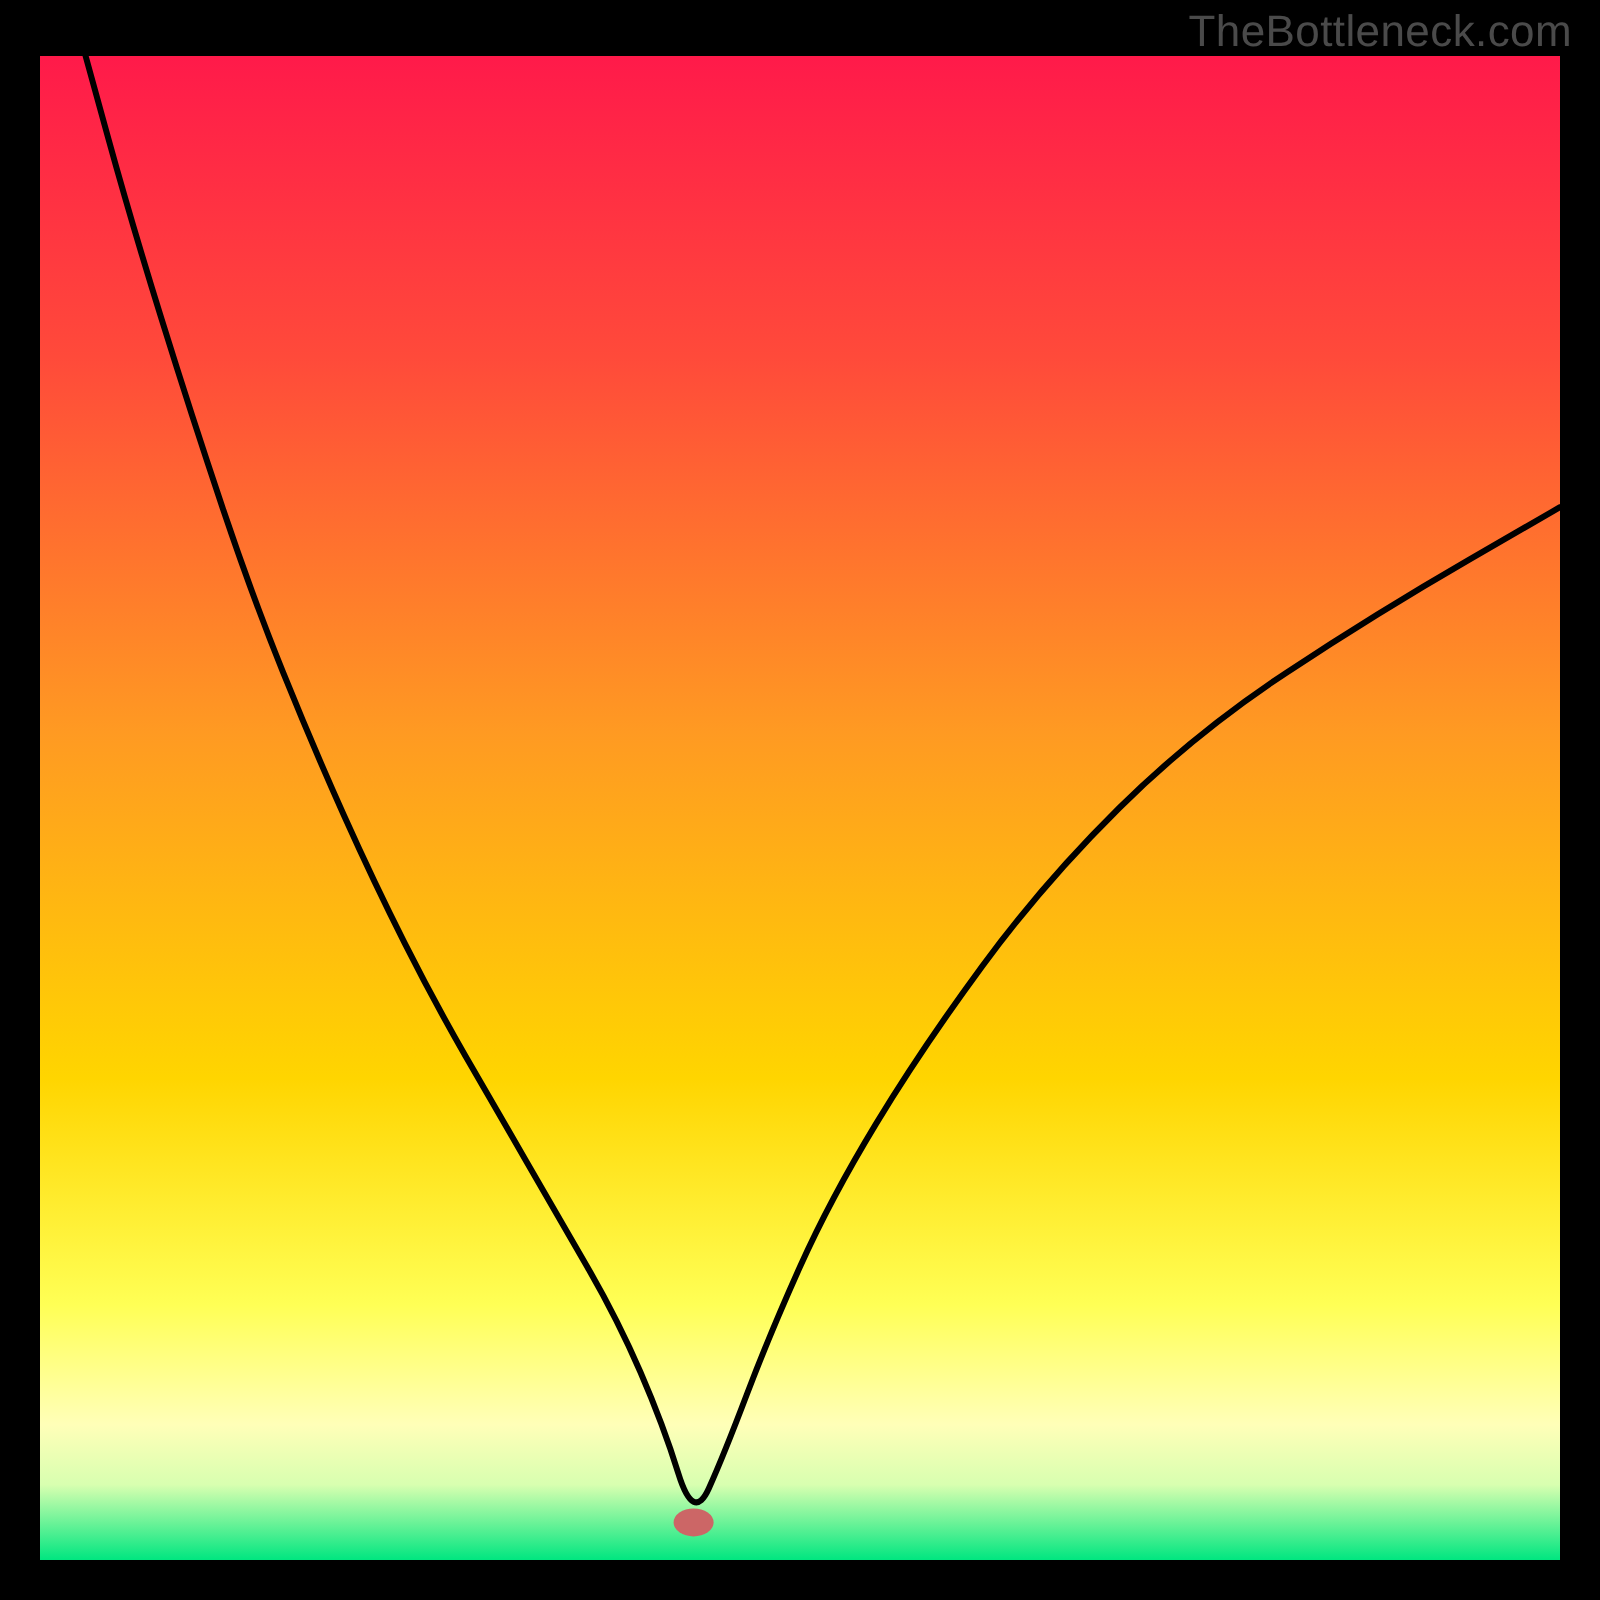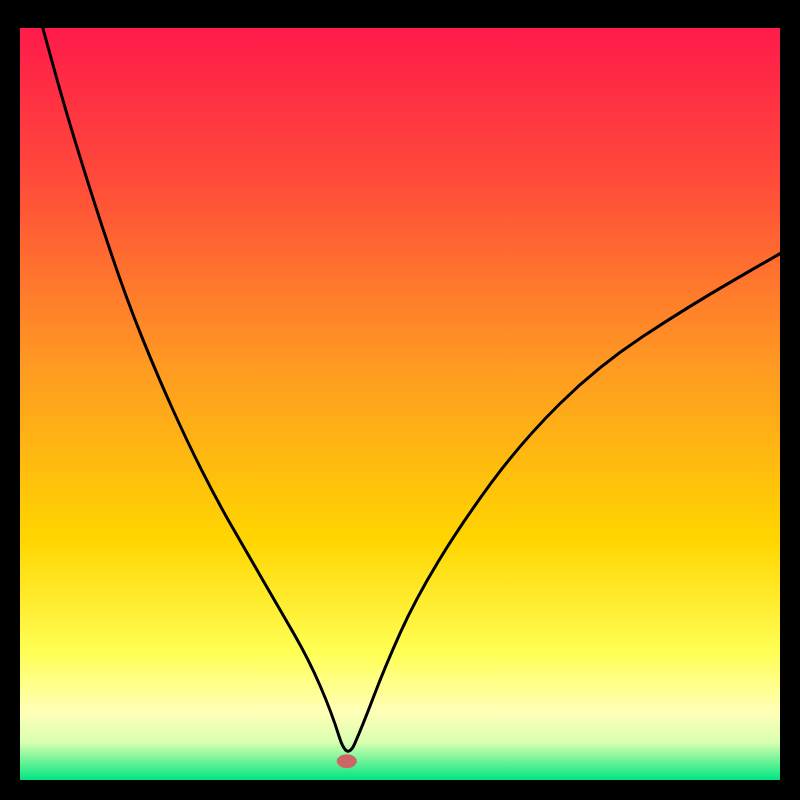--- a/index.html
+++ b/index.html
@@ -53,13 +53,14 @@
 
     <rect x="0" y="0" width="800" height="800" fill="#000"></rect>
 
     <rect x="20" y="28" width="760" height="752" fill="url(#bg)"></rect>
 
     <path id="curve" d="M 42.8 28 Q 42.8 28 54.199999999999996 69.36000000000001 Q 65.6 110.72000000000003 80.8 159.60000000000002 Q 96 208.48000000000002 111.2 253.6 Q 126.4 298.71999999999997 141.6 336.31999999999994 Q 156.79999999999998 373.91999999999996 172 407.76 Q 187.2 441.59999999999997 202.39999999999998 471.67999999999995 Q 217.6 501.76 232.8 528.0799999999999 Q 248 554.4 263.20000000000005 580.72 Q 278.40000000000003 607.04 293.6 633.3599999999999 Q 308.8 659.68 320.2 686 Q 331.59999999999997 712.32 339.2 736.76 Q 346.8 761.2 354.4 744.28 Q 362 727.36 373.4 697.28 Q 384.8 667.2 400 633.36 Q 415.2 599.52 438 561.92 Q 460.79999999999995 524.3199999999999 491.2 482.9599999999999 Q 521.6 441.59999999999997 559.6 404 Q 597.6 366.4 643.2 336.32 Q 688.8 306.24 734.4 279.92 T 780 253.60000000000002" fill="none" stroke="#000" stroke-width="3" stroke-linecap="round" stroke-linejoin="round"></path>
 
     <ellipse id="dot" cx="346.8" cy="761.2" rx="10" ry="7" fill="#cc6666"></ellipse>
   </svg>
 
+  <div class="watermark">TheBottleneck.com</div>
 </div>
 
 </body></html>

